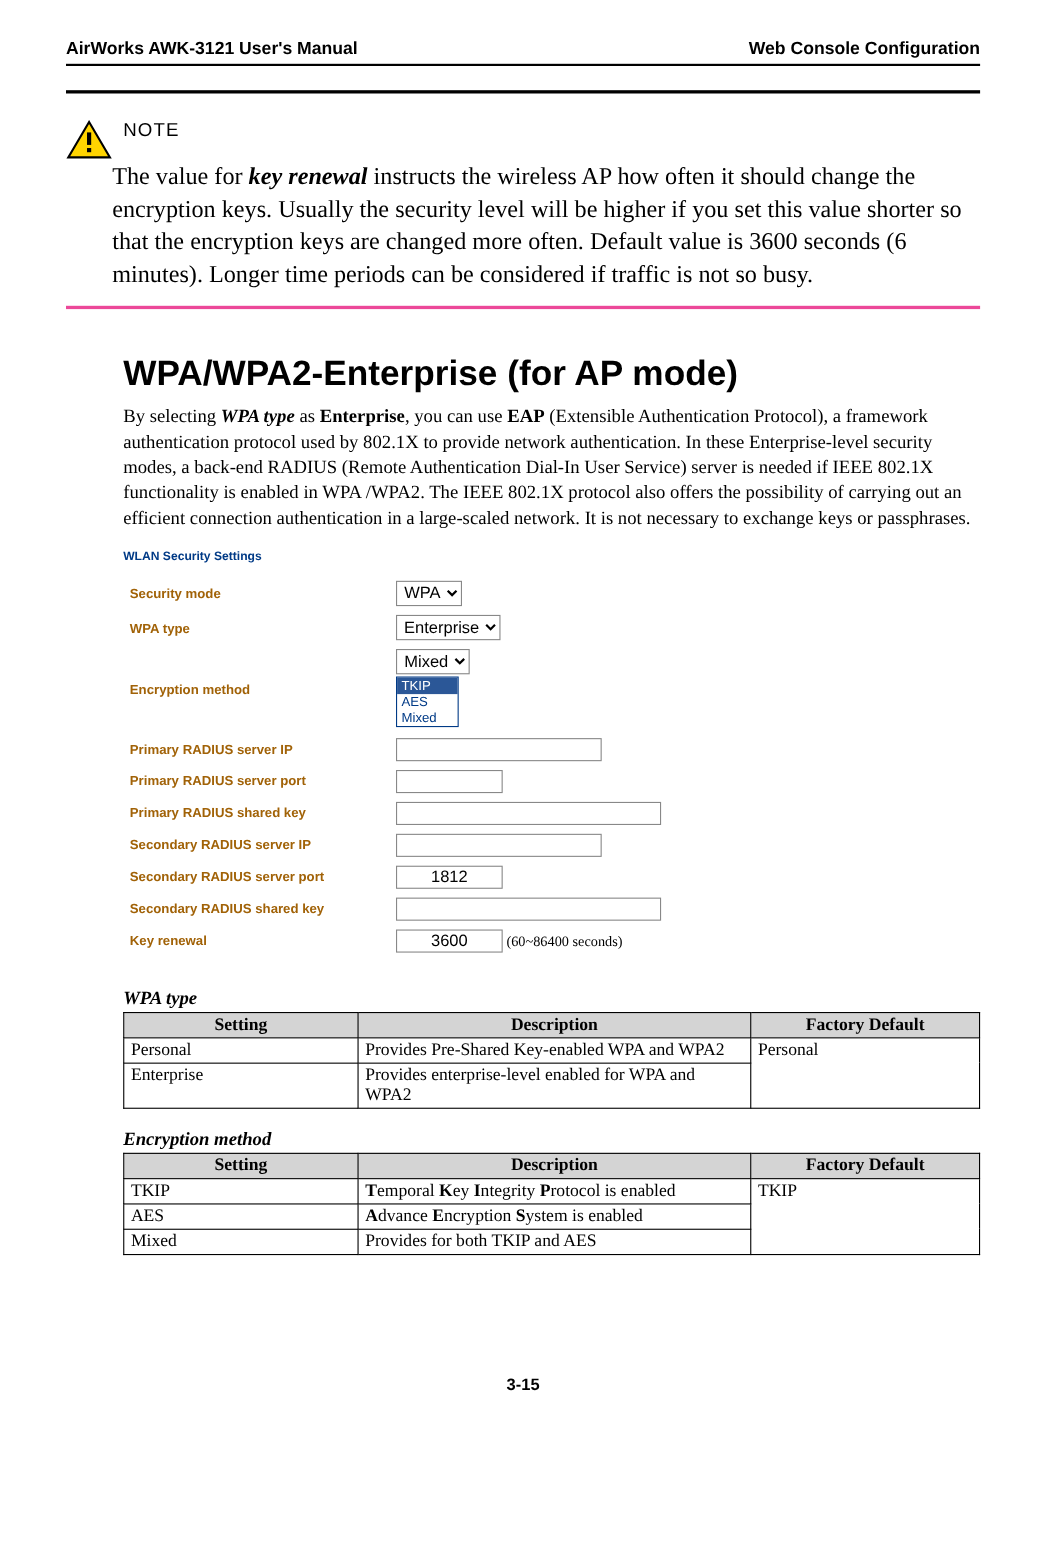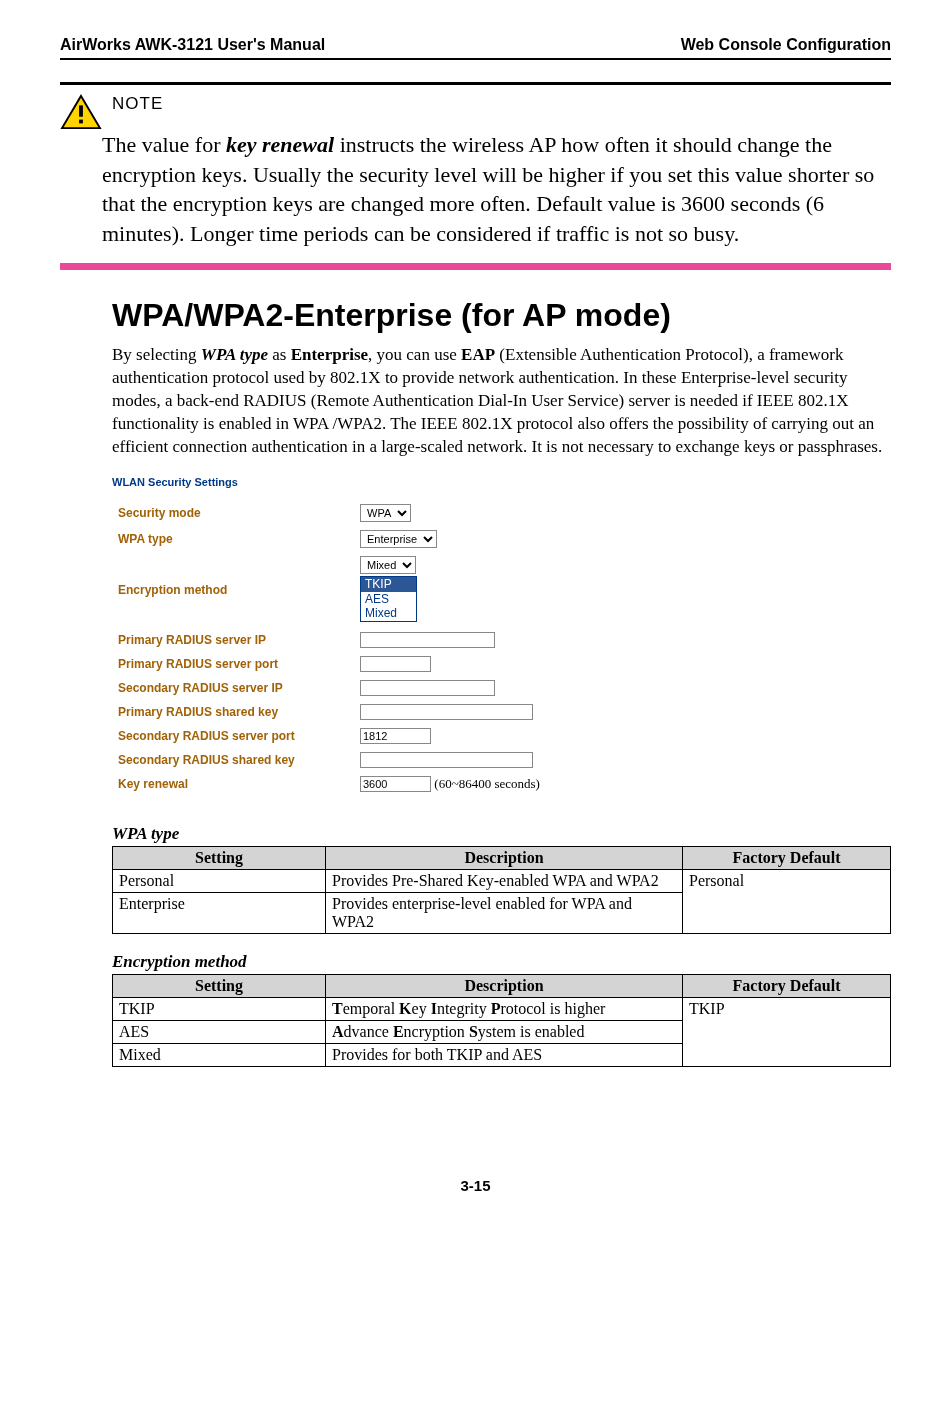--- a/index.html
+++ b/index.html
@@ -20,23 +20,23 @@
     font-weight:bold;
     font-size:16px;
   }
   .hdr-rule{
     border:none;
     border-top:2px solid #000;
     margin:4px 0 22px 0;
   }
   .note-block{
     border-top:3px solid #000;
-    border-bottom:7px solid #ec4899;
-    padding:9px 0 14px 0;
-    margin-bottom:27px;
+    border-bottom:3px solid #ec4899;
+    padding:24px 0 14px 0;
+    margin-bottom:40px;
   }
   .note-inner{
     display:flex;
   }
   .warn-icon{
     width:42px;
     height:36px;
     margin-right:10px;
     flex:0 0 auto;
   }
@@ -83,24 +83,25 @@
     font-weight:bold;
     font-size:11px;
     color:#003a86;
     margin-bottom:12px;
   }
   .ss table{border-collapse:collapse;}
   .ss td{padding:4px 6px;vertical-align:middle;}
   .ss td.lbl{width:230px;font-weight:bold;color:#a16207;}
   .ss select,.ss input[type=text]{
     font-family:Arial, sans-serif;
-    font-size:11px;
+    font-size:15px;
     border:1px solid #888;
     background:#fff;
     padding:1px 2px;
+    text-align:center;
   }
   .ss-listbox{
     border:1px solid #003a86;
     width:55px;
     background:#fff;
     font-size:12px;
     line-height:1.2;
     margin:2px 0;
   }
   .ss-listbox div{padding:0 4px;}
@@ -200,26 +201,26 @@
         </tr>
         <tr>
           <td class="lbl">Primary RADIUS server IP</td>
           <td><input type="text" size="18" value="" style=""></td>
         </tr>
         <tr>
           <td class="lbl">Primary RADIUS server port</td>
           <td><input type="text" size="8" value="" style=""></td>
         </tr>
         <tr>
+          <td class="lbl">Primary RADIUS shared key</td>
+          <td><input type="text" size="24" value="" style=""></td>
+        </tr>
+        <tr>
           <td class="lbl">Secondary RADIUS server IP</td>
           <td><input type="text" size="18" value="" style=""></td>
-        </tr>
-        <tr>
-          <td class="lbl">Primary RADIUS shared key</td>
-          <td><input type="text" size="24" value="" style=""></td>
         </tr>
         <tr>
           <td class="lbl">Secondary RADIUS server port</td>
           <td><input type="text" size="8" value="1812" style=""></td>
         </tr>
         <tr>
           <td class="lbl">Secondary RADIUS shared key</td>
           <td><input type="text" size="24" value="" style=""></td>
         </tr>
         <tr>
@@ -257,21 +258,21 @@
     <table class="spec">
       <tbody>
           <tr>
         <th class="col1">Setting</th>
         <th>Description</th>
         <th class="col3">Factory Default</th>
       </tr>
       <tr>
         <td>TKIP</td>
         <td>
-          <span class="bold">T</span><span>emporal </span><span class="bold">K</span><span>ey </span><span class="bold">I</span><span>ntegrity </span><span class="bold">P</span><span>rotocol is higher</span>
+          <span class="bold">T</span><span>emporal </span><span class="bold">K</span><span>ey </span><span class="bold">I</span><span>ntegrity </span><span class="bold">P</span><span>rotocol is enabled</span>
         </td>
         <td rowspan="3">TKIP</td>
       </tr>
       <tr>
         <td>AES</td>
         <td>
           <span class="bold">A</span><span>dvance </span><span class="bold">E</span><span>ncryption </span><span class="bold">S</span><span>ystem is enabled</span>
         </td>
       </tr>
       <tr>

